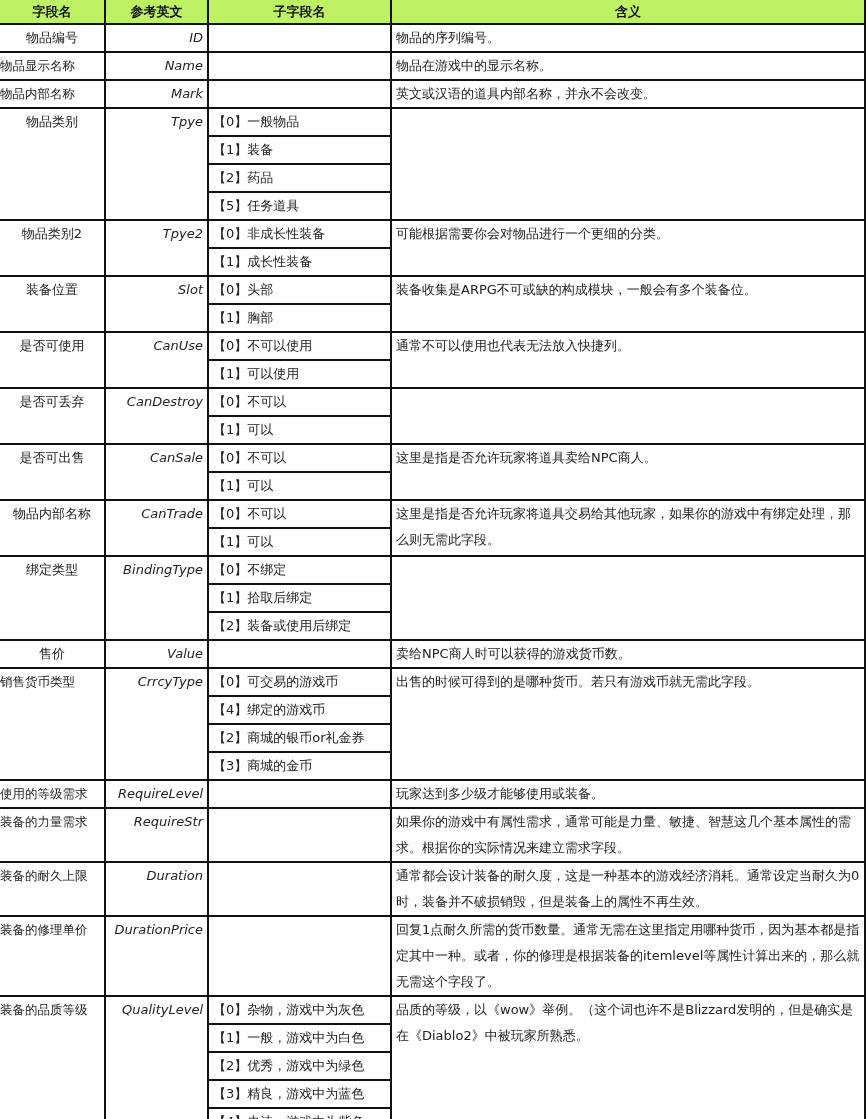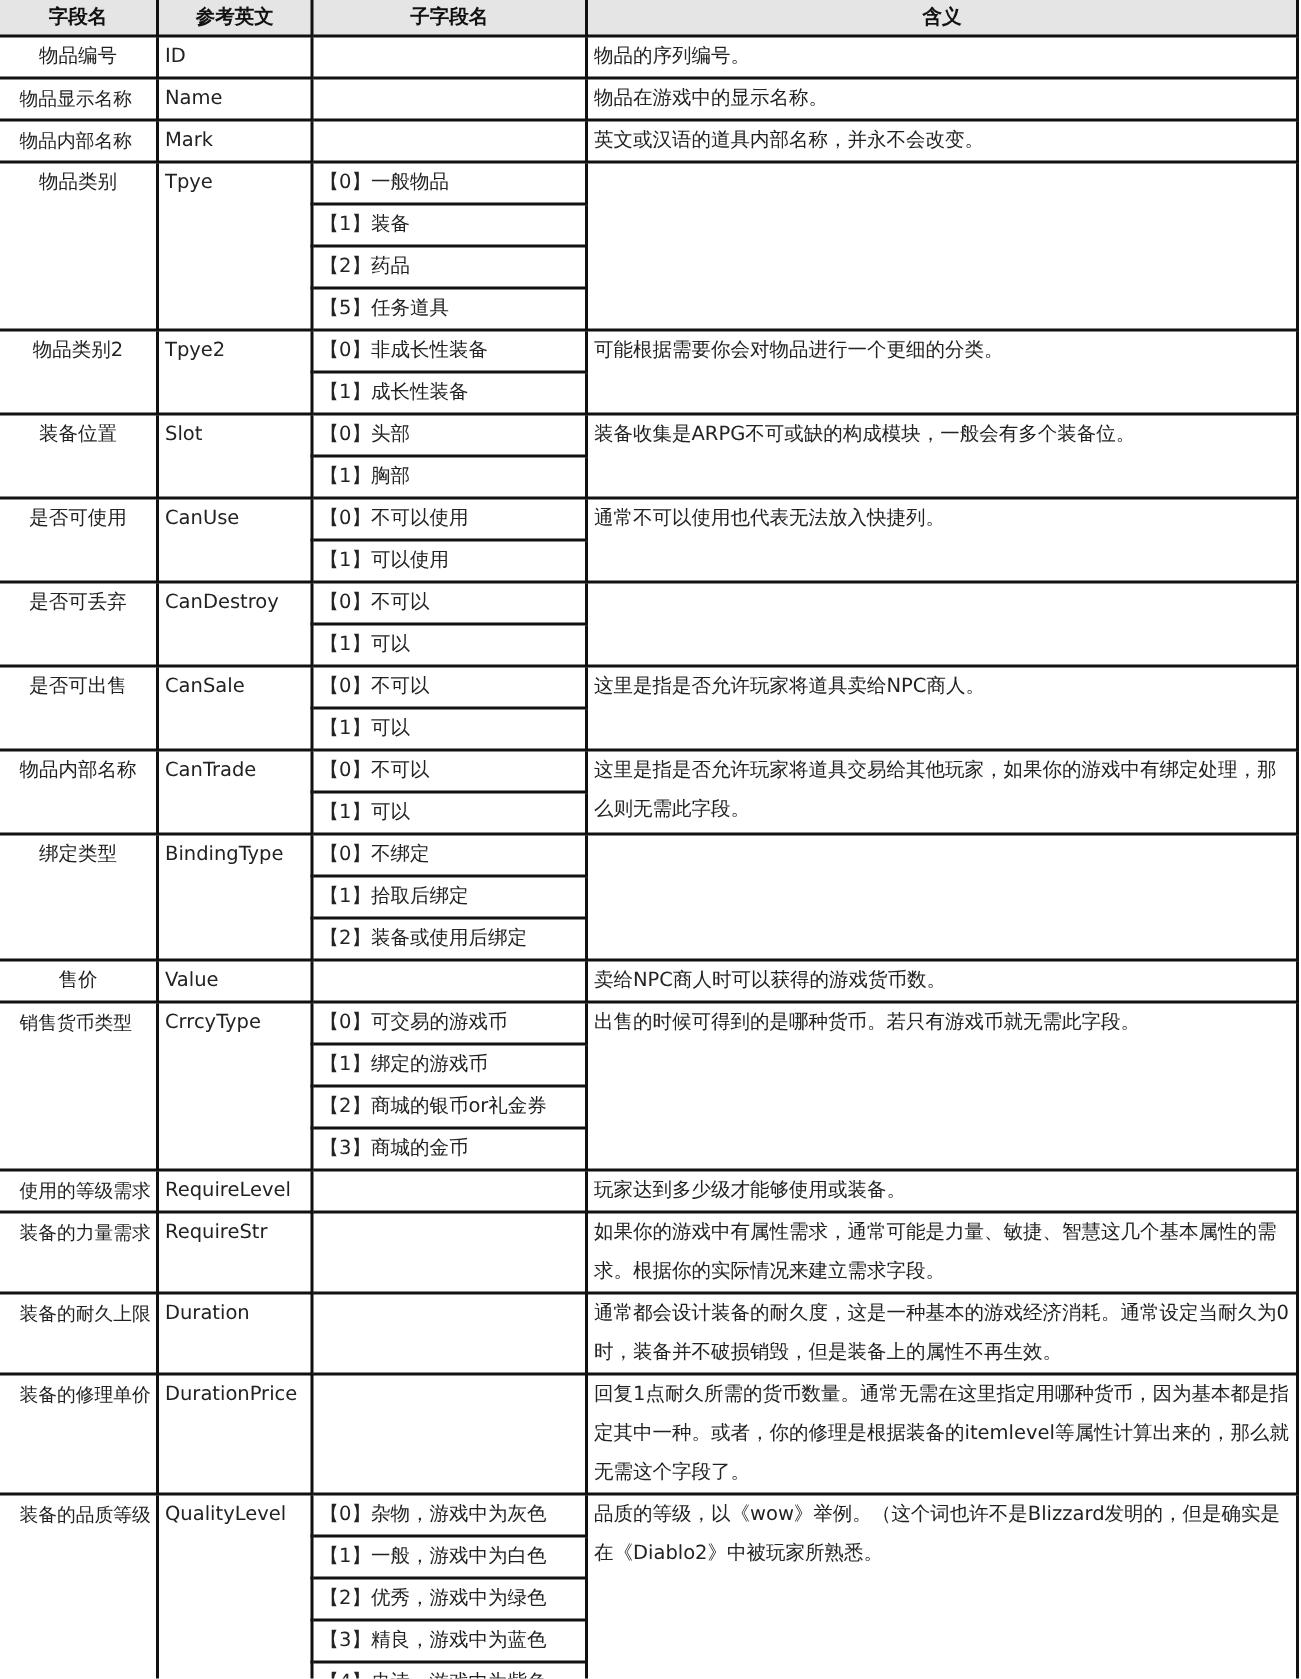--- a/index.html
+++ b/index.html
@@ -5,24 +5,24 @@
   html, body { margin: 0; padding: 0; background: #ffffff; }
   body { width: 867px; height: 1119px; overflow: hidden; font-family: "DejaVu Sans", "Liberation Sans", sans-serif; color: #222; }
   table.spec { border-collapse: collapse; table-layout: fixed; width: 865px; font-size: 13px; }
   table.spec col.c1 { width: 105px; }
   table.spec col.c2 { width: 103px; }
   table.spec col.c3 { width: 183px; }
   table.spec col.c4 { width: 474px; }
   table.spec th, table.spec td { border: 2px solid #111; padding: 0 4px; vertical-align: top; line-height: 26px; }
   table.spec tr:first-child th { border-top: none; }
   table.spec th:first-child, table.spec td.field { border-left: none; }
-  table.spec thead th { background: #e5e5e5; font-weight: bold; text-align: center; height: 23px; line-height: 23px; color: #111; }
+  table.spec thead th { background: #bef264; font-weight: bold; text-align: center; height: 23px; line-height: 23px; color: #111; }
   td.field { text-align: center; white-space: nowrap; }
-  td.field.tight { text-align: left; padding-left: 13px; font-size: 12.5px; }
-  td.eng { text-align: left; white-space: nowrap; }
+  td.field.tight { text-align: left; padding-left: 0; font-size: 12.5px; }
+  td.eng { text-align: right; white-space: nowrap; font-style: italic; }
   td.sub { text-align: left; padding-left: 6px; white-space: nowrap; height: 24px; }
   td.sub.empty { }
   td.desc { text-align: left; padding: 0 6px; }
 </style>
 </head>
 <body>
 
 <table class="spec">
   <colgroup>
       <col class="c1">
@@ -144,21 +144,21 @@
         <td class="sub empty" rowspan="1"></td>
         <td class="desc" rowspan="1">卖给NPC商人时可以获得的游戏货币数。</td>
       </tr>
       <tr>
         <td class="field tight" rowspan="4">销售货币类型</td>
         <td class="eng" rowspan="4">CrrcyType</td>
         <td class="sub">【0】可交易的游戏币</td>
         <td class="desc" rowspan="4">出售的时候可得到的是哪种货币。若只有游戏币就无需此字段。</td>
       </tr>
       <tr>
-        <td class="sub">【1】绑定的游戏币</td>
+        <td class="sub">【4】绑定的游戏币</td>
       </tr>
       <tr>
         <td class="sub">【2】商城的银币or礼金券</td>
       </tr>
       <tr>
         <td class="sub">【3】商城的金币</td>
       </tr>
       <tr>
         <td class="field tight" rowspan="1">使用的等级需求</td>
         <td class="eng" rowspan="1">RequireLevel</td>

